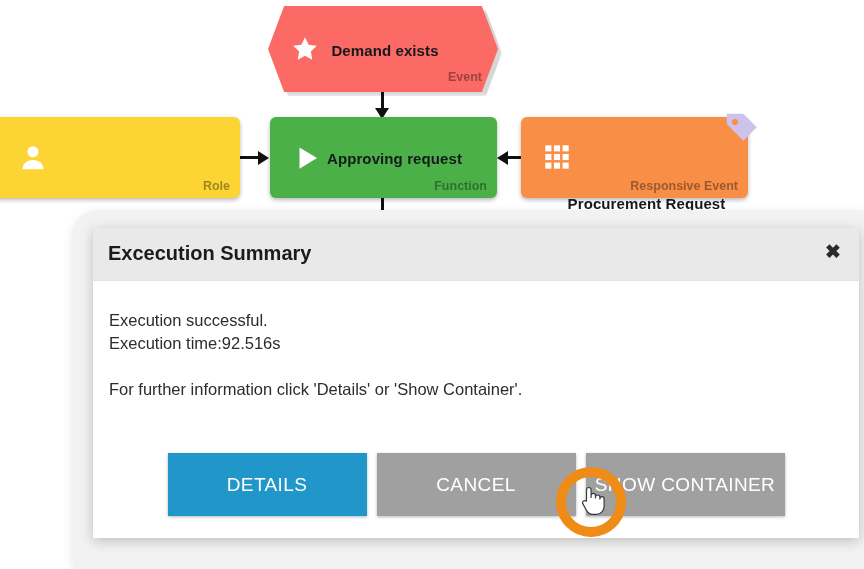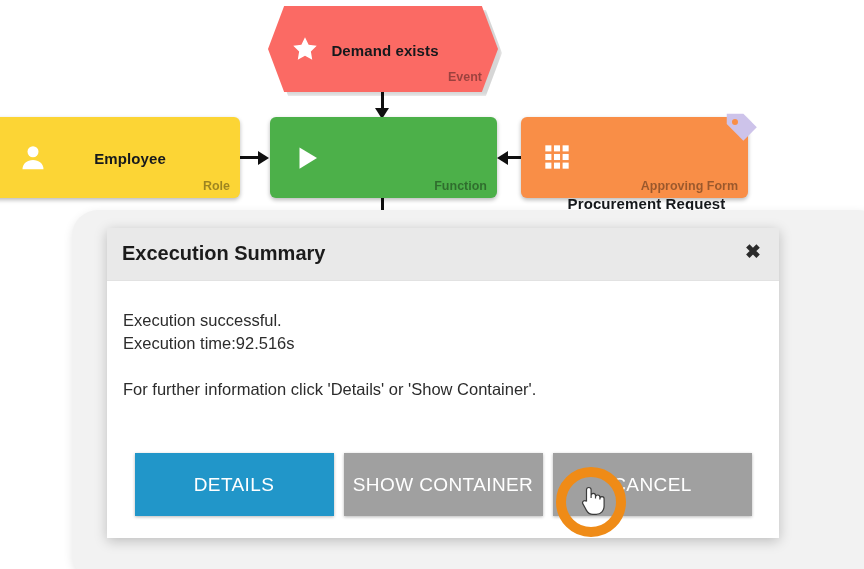--- a/index.html
+++ b/index.html
@@ -152,23 +152,23 @@
     top: 210px;
     width: 812px;
     height: 370px;
     background: #f2f2f2;
     border-radius: 26px;
     box-shadow: 0 3px 10px rgba(0,0,0,0.10);
   }
 
   #dialog {
     position: absolute;
-    left: 107px;
+    left: 93px;
     top: 228px;
-    width: 672px;
+    width: 766px;
     height: 310px;
     background: #ffffff;
     box-shadow: 0 3px 12px rgba(0,0,0,0.22);
   }
   #dialog-header {
     position: relative;
     height: 52px;
     background: #e9e9e9;
     border-bottom: 1px solid #e2e2e2;
   }
@@ -284,51 +284,51 @@
       <span class="subtitle">Event</span>
     </div>
 
     <div class="node" id="node-role">
       <span class="glyph" style="left:28px;">
         <svg viewBox="0 0 24 24" width="30" height="30">
           <circle cx="12" cy="7" r="4.4" fill="#ffffff"></circle>
           <path fill="#ffffff" d="M3.6 21c0-4.6 3.8-7.4 8.4-7.4s8.4 2.8 8.4 7.4z"></path>
         </svg>
       </span>
-      <span class="title" style="left:30px;">Employee</span>
       <span class="subtitle">Role</span>
     </div>
 
     <div class="node" id="node-function">
       <span class="glyph">
         <svg viewBox="0 0 24 24" width="30" height="30">
           <path fill="#ffffff" d="M6 3.5 L20 12 L6 20.5 Z"></path>
         </svg>
       </span>
+      <span class="title" style="left:22px;">Approving request</span>
       <span class="subtitle">Function</span>
     </div>
 
     <div class="node" id="node-form">
       <span class="glyph">
         <svg viewBox="0 0 24 24" width="28" height="28">
           <g fill="#ffffff">
             <rect x="2" y="2" width="5.2" height="5.2"></rect>
             <rect x="9.4" y="2" width="5.2" height="5.2"></rect>
             <rect x="16.8" y="2" width="5.2" height="5.2"></rect>
             <rect x="2" y="9.4" width="5.2" height="5.2"></rect>
             <rect x="9.4" y="9.4" width="5.2" height="5.2"></rect>
             <rect x="16.8" y="9.4" width="5.2" height="5.2"></rect>
             <rect x="2" y="16.8" width="5.2" height="5.2"></rect>
             <rect x="9.4" y="16.8" width="5.2" height="5.2"></rect>
             <rect x="16.8" y="16.8" width="5.2" height="5.2"></rect>
           </g>
         </svg>
       </span>
       <span class="title" style="left:24px;margin-top:45px;">Procurement Request</span>
-      <span class="subtitle">Approving Form</span>
+      <span class="subtitle">Responsive Event</span>
       <span class="tag-badge">
         <svg viewBox="0 0 24 24" width="38" height="38">
           <path fill="#cdc3ea" d="M3 3 h10.5 L22 11.5 L13.5 20 L3 9.5 Z"></path>
           <circle cx="8.2" cy="8.2" r="1.9" fill="#f98e47"></circle>
         </svg>
       </span>
     </div>
 
     <div class="node" id="node-document">
       <span class="title">Document</span>
@@ -345,22 +345,22 @@
 
     <div id="dialog-body">
       <div class="body-line">Execution successful.</div>
       <div class="body-line">Execution time:92.516s</div>
       <div class="body-gap"></div>
       <div class="body-line">For further information click 'Details' or 'Show Container'.</div>
     </div>
 
     <div id="dialog-actions">
       <button class="dlg-btn" id="btn-details">DETAILS</button>
+      <button class="dlg-btn" id="btn-cancel">CANCEL</button>
       <button class="dlg-btn" id="btn-show-container">SHOW CONTAINER</button>
-      <button class="dlg-btn" id="btn-cancel">CANCEL</button>
     </div>
   </div>
 
   <div id="cursor-ring"></div>
   <span id="cursor-hand">
     <svg viewBox="0 0 28 32" width="28" height="32">
       <path fill="#ffffff" stroke="#3b3b3b" stroke-width="1.2" d="M8.5 17.5 V5.8 a2.3 2.3 0 0 1 4.6 0 V14 v-2.4 a2.2 2.2 0 0 1 4.4 0 V14.6 v-1.4 a2.2 2.2 0 0 1 4.4 0 V15.6 v-0.8 a2.1 2.1 0 0 1 4.2 0 v7.1 c0 4.6 -3 8.4 -7.8 8.4 h-3.4 c-3.2 0 -5.2 -1.6 -6.6 -4.2 l-3.4 -6.2 a2.2 2.2 0 0 1 3.6 -2.5 z"></path>
     </svg>
   </span>
 

